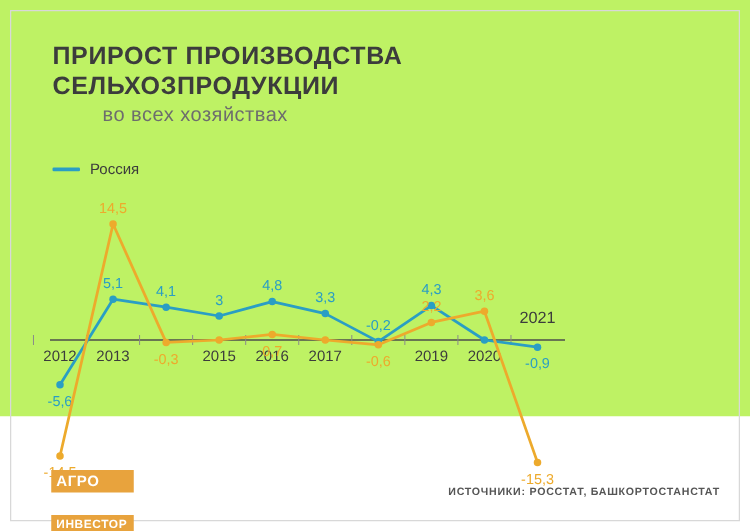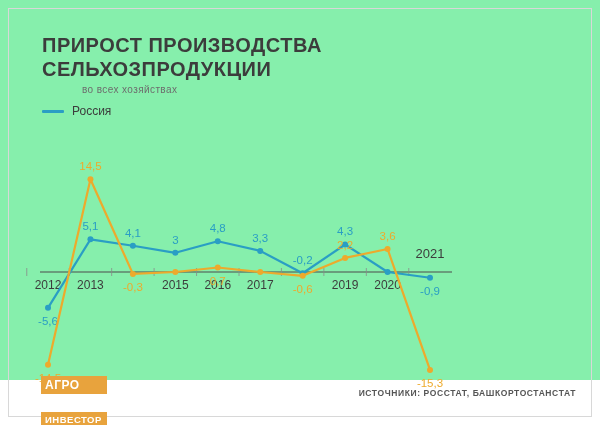--- a/index.html
+++ b/index.html
@@ -9,22 +9,22 @@
   body {
     width: 600px;
     height: 425px;
     background: #ffffff;
     font-family: "Liberation Sans", sans-serif;
     overflow: hidden;
   }
   #page {
     position: relative;
     width: 600px;
-    height: 380px;
-    background: #86efac;
+    height: 333px;
+    background: #bef264;
     box-sizing: border-box;
   }
   .frame {
     position: absolute;
     left: 8px;
     top: 8px;
     width: 584px;
     height: 409px;
     border: 1px solid #d8d8d8;
     box-sizing: border-box;
@@ -38,29 +38,29 @@
     line-height: 24px;
     letter-spacing: 0.5px;
     color: #3c3c3c;
     font-weight: bold;
     text-transform: uppercase;
   }
   .subtitle {
     position: absolute;
     left: 42px;
     top: 84px;
-    font-size: 10px;
+    font-size: 16px;
     color: #6d6d6d;
     letter-spacing: 0.4px;
     padding-left: 40px;
   }
   .legend {
     position: absolute;
     left: 42px;
-    top: 104px;
+    top: 128px;
     display: flex;
     align-items: center;
     gap: 26px;
   }
   .legend-item {
     display: flex;
     align-items: center;
     gap: 8px;
   }
   .legend-swatch {

